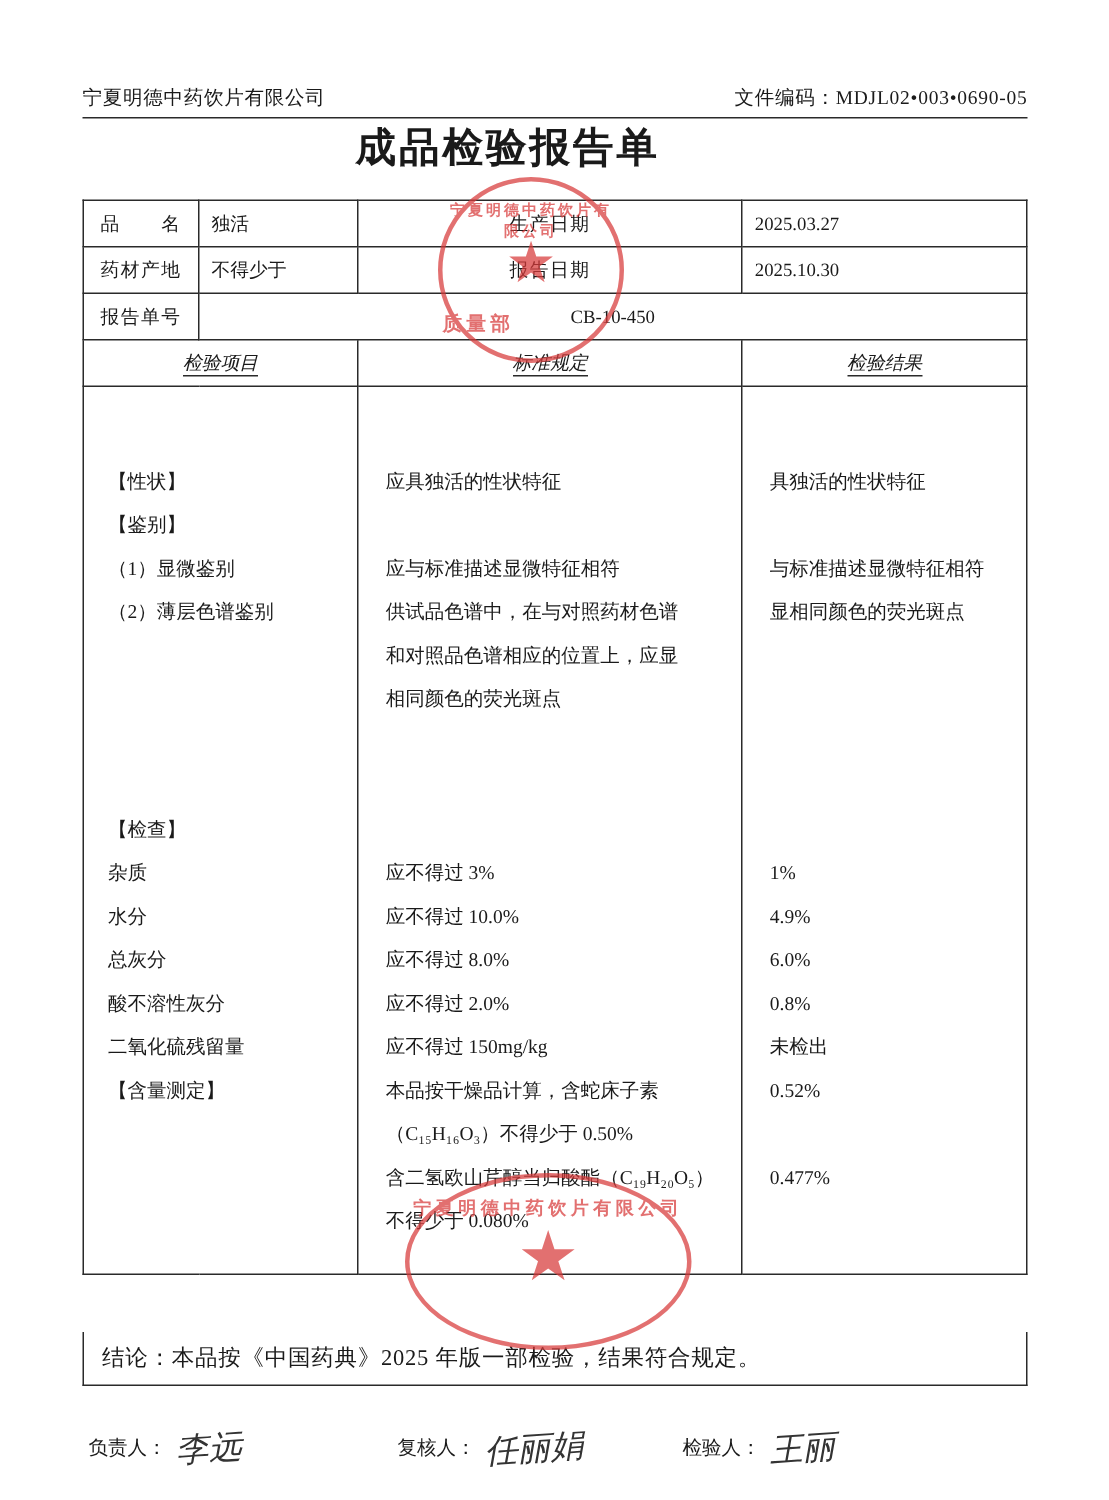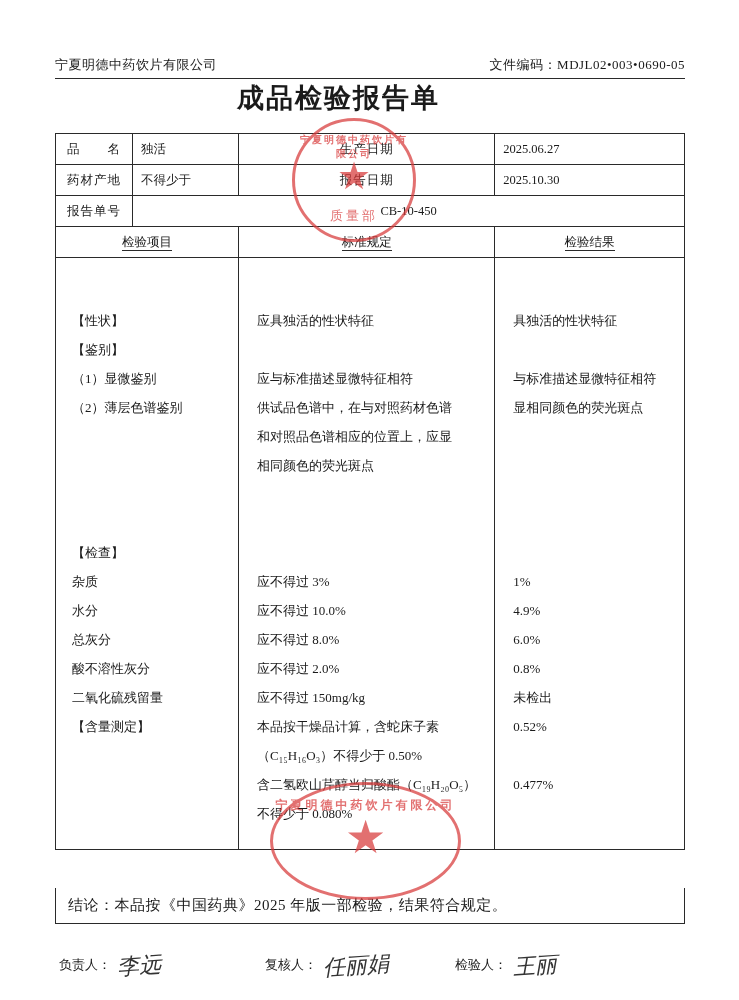--- a/index.html
+++ b/index.html
@@ -93,20 +93,21 @@
 
   
   .colhead td {
     text-align: center;
     padding-top: 8px;
     padding-bottom: 8px;
   }
   .colhead span {
     border-bottom: 1px solid #2a2a2a;
     padding-bottom: 1px;
+    font-style: italic;
   }
 
   
   .detail td {
     vertical-align: top;
     padding: 0;
     height: auto;
   }
   .col-item   { width: 200px; }
   .col-std    { width: 215px; }
@@ -185,22 +186,22 @@
     position: absolute;
     left: 0; right: 0;
     text-align: center;
     font-size: 11px;
     letter-spacing: 2px;
     font-weight: bold;
   }
   .stamp .bottom-text {
     position: absolute;
     left: 0; right: 0;
-    text-align: center;
-    font-weight: normal;
+    text-align: left;
+    font-weight: bold;
   }
 
   
   .stamp-small {
     left: 292px;
     top: 118px;
     width: 118px;
     height: 118px;
   }
   .stamp-small .star { font-size: 38px; }
@@ -230,21 +231,21 @@
   </div>
 
   <div class="doc-title">成品检验报告单</div>
 
   <table class="main">
     <tbody>
       <tr>
         <td class="lbl">品　　名</td>
         <td class="val">独活</td>
         <td class="lbl2">生产日期</td>
-        <td class="val2">2025.06.27</td>
+        <td class="val2">2025.03.27</td>
       </tr>
       <tr>
         <td class="lbl">药材产地</td>
         <td class="val">不得少于</td>
         <td class="lbl2">报告日期</td>
         <td class="val2">2025.10.30</td>
       </tr>
       <tr>
         <td class="lbl">报告单号</td>
         <td class="rptno-val" colspan="3">CB-10-450</td>

